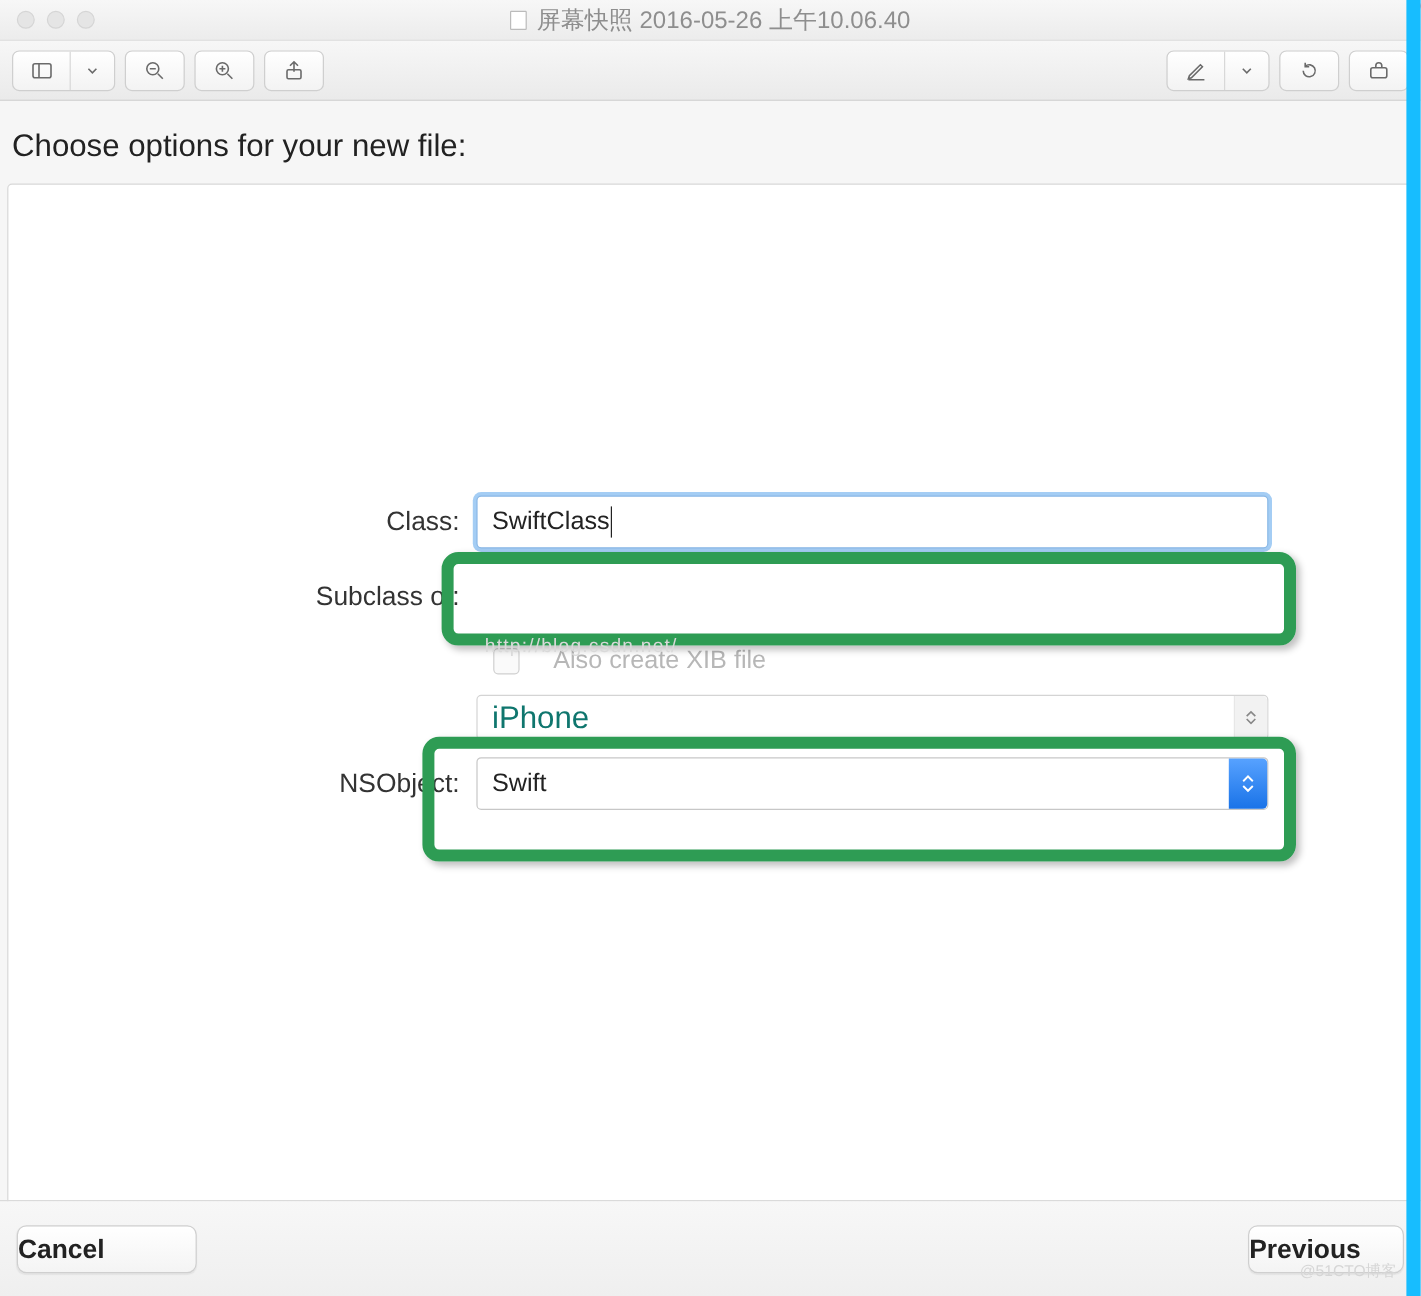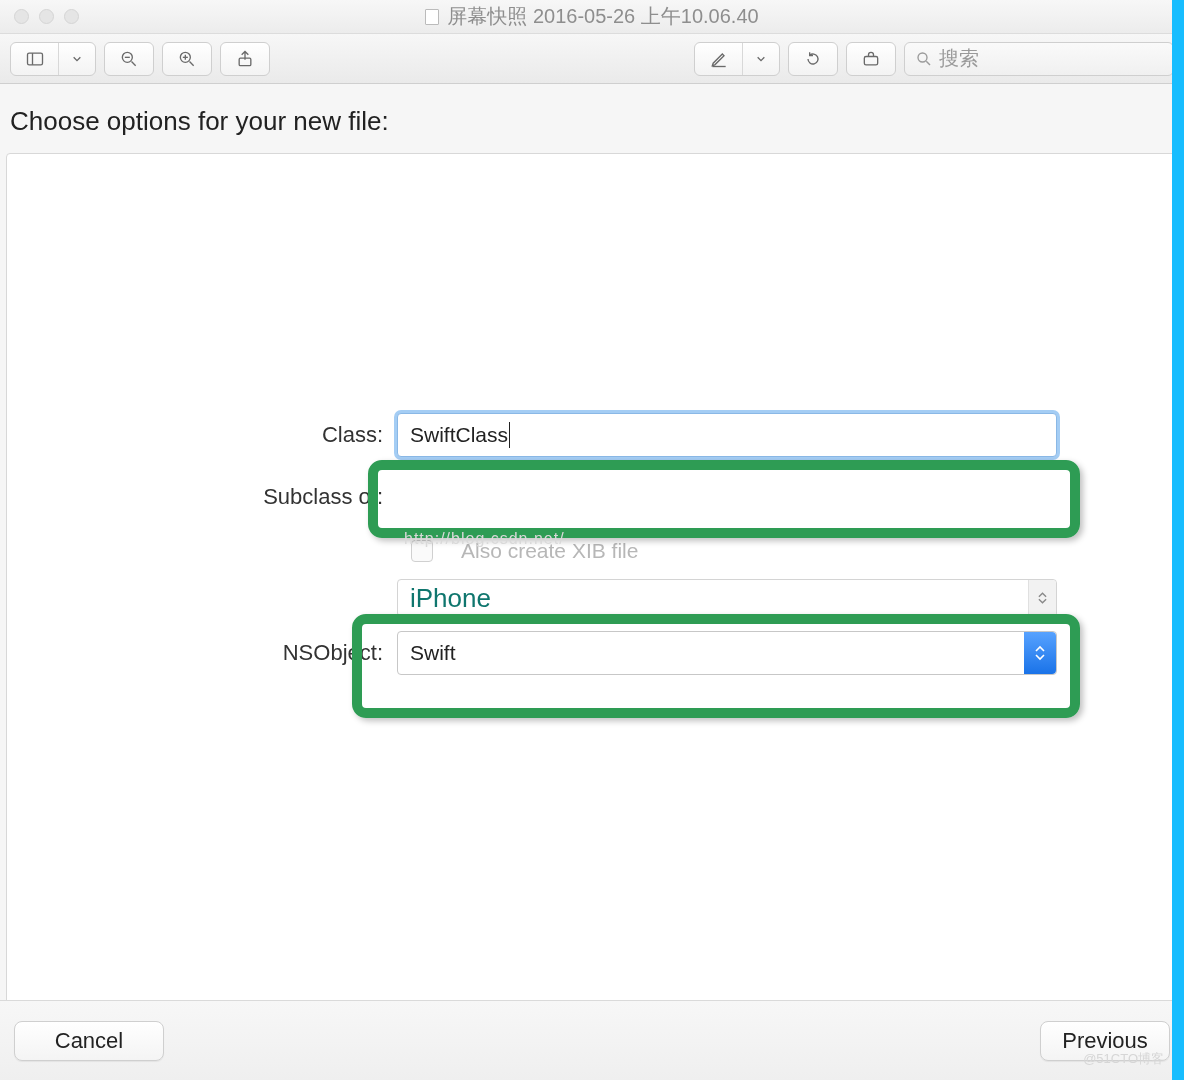--- a/index.html
+++ b/index.html
@@ -153,22 +153,23 @@
     position:absolute; bottom:0; left:0; right:0; height:80px;
     background:linear-gradient(#f7f7f7,#efefef);
     border-top:1px solid #dadada;
     display:flex; align-items:center; padding:0 14px;
   }
   .btn {
     height:40px; min-width:150px;
     background:linear-gradient(#ffffff,#f4f4f4);
     border:1px solid #cfcfcf; border-radius:8px;
     font-size:22px; color:#222;
-    display:flex; align-items:center; justify-content:center;
+    display:flex; align-items:center; justify-content:flex-start;
     box-shadow:0 1px 1px rgba(0,0,0,0.06);
+    font-weight:bold;
   }
   .right-accent {
     position:absolute; top:0; right:0; width:12px; height:1080px;
     background:#17bdff;
   }
   .corner-watermark{
     position:absolute; right:20px; bottom:12px; color:#d6d6d6; font-size:13px;
   }
 </style>
 </head>
@@ -242,27 +243,20 @@
     <svg class="icon-svg" viewBox="0 0 24 24">
         <path d="M6 12a6 6 0 1 0 2-4.5" fill="none" stroke="#6a6a6a" stroke-width="1.6"></path>
         <path d="M8 4v4h4" fill="none" stroke="#6a6a6a" stroke-width="1.6"></path>
       </svg>
   </div>
   <div class="tbtn">
     <svg class="icon-svg" viewBox="0 0 24 24">
         <rect x="4" y="9" width="16" height="10" rx="2" fill="none" stroke="#6a6a6a" stroke-width="1.6"></rect>
         <path d="M9 9V7a3 3 0 0 1 6 0v2" fill="none" stroke="#6a6a6a" stroke-width="1.6"></path>
       </svg>
-  </div>
-  <div class="searchbox">
-    <svg viewBox="0 0 24 24" width="18" height="18">
-        <circle cx="10" cy="10" r="6" fill="none" stroke="#9a9a9a" stroke-width="1.8"></circle>
-        <line x1="15" y1="15" x2="20" y2="20" stroke="#9a9a9a" stroke-width="1.8"></line>
-      </svg>
-    <span>搜索</span>
   </div>
 </div>
 
 <div class="heading">Choose options for your new file:</div>
 
 <div class="panel">
   <div class="form">
 
     <div class="row">
       <div class="lbl">Class:</div>

